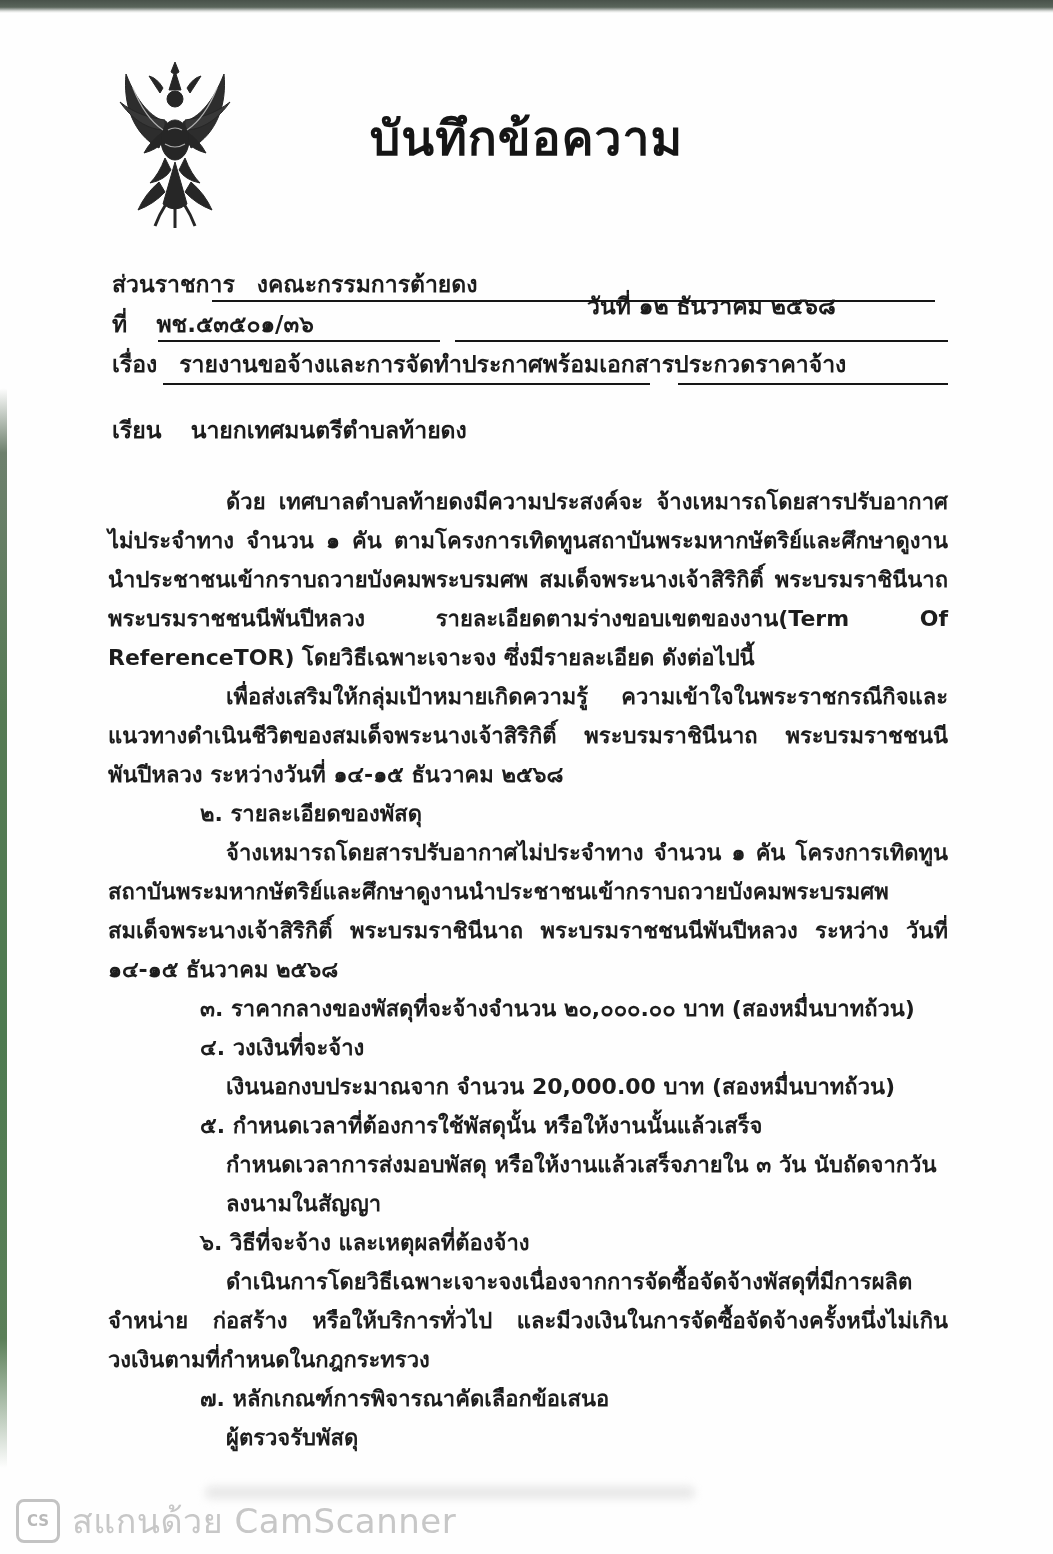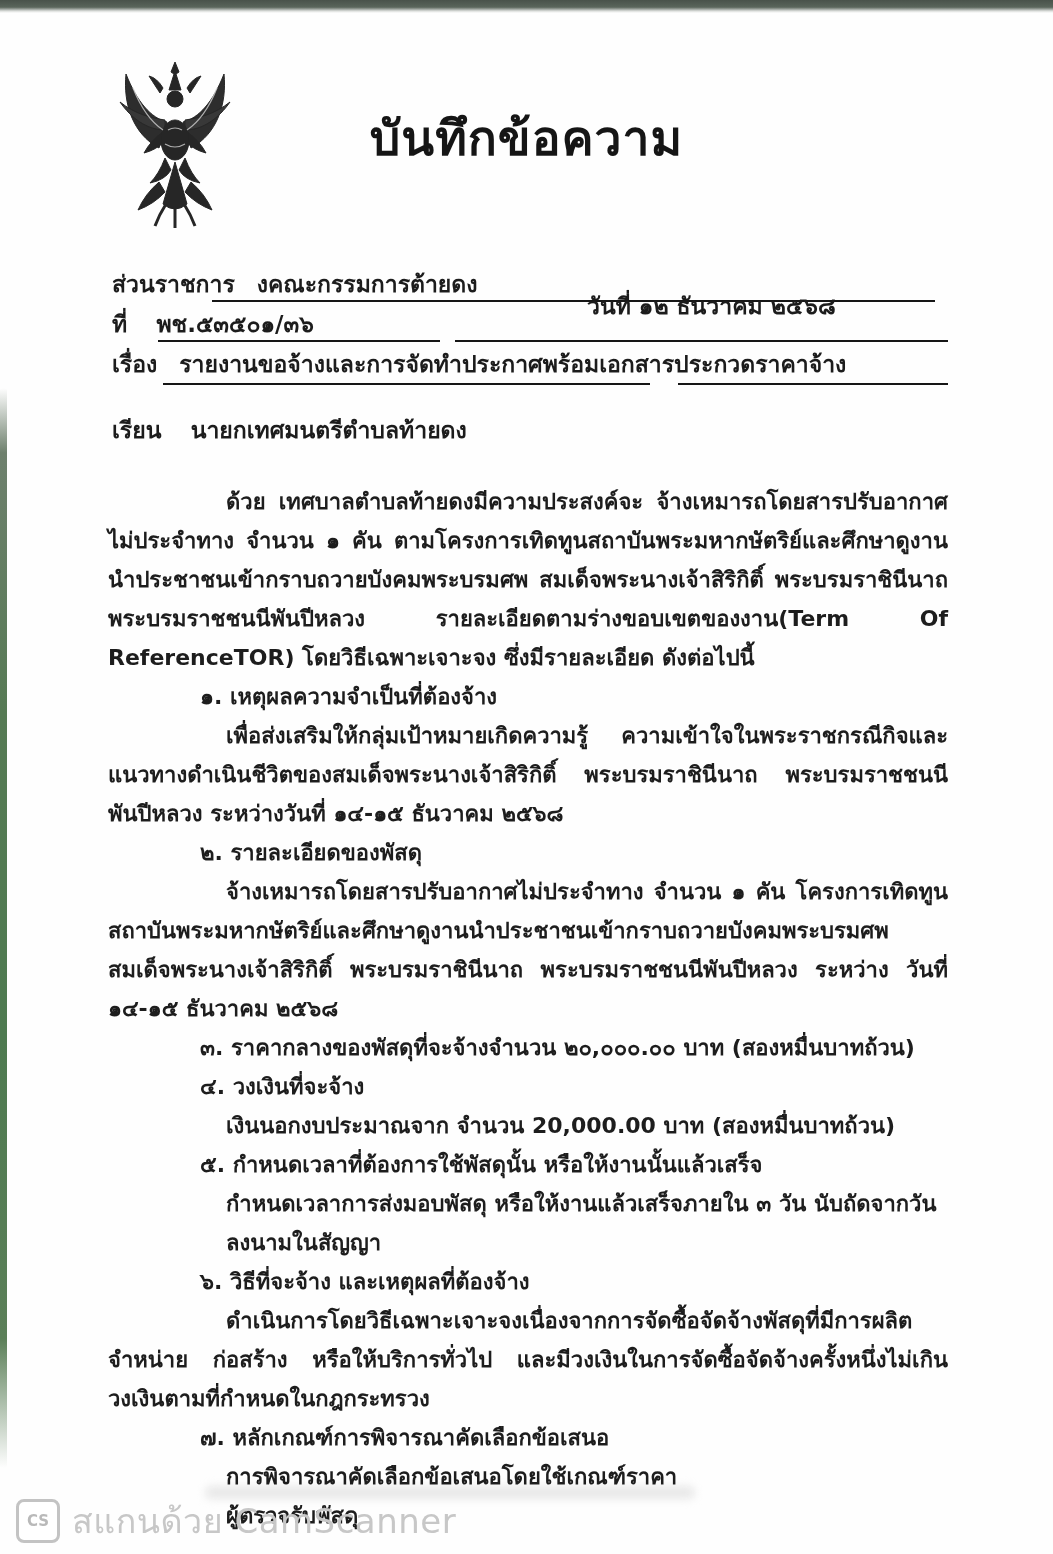--- a/index.html
+++ b/index.html
@@ -135,33 +135,31 @@
   <div class="rule" style="left:163px;top:383px;width:487px;"></div>
   <div class="rule" style="left:678px;top:383px;width:270px;"></div>
 
   <div class="fld" style="left:112px;top:412px;">
     <b>เรียน</b>&nbsp;&nbsp;&nbsp;
     <span class="val">นายกเทศมนตรีตำบลท้ายดง</span>
   </div>
 
   <div class="body-text">
     <p class="blk b-para">ด้วย เทศบาลตำบลท้ายดงมีความประสงค์จะ จ้างเหมารถโดยสารปรับอากาศไม่ประจำทาง จำนวน ๑ คัน ตามโครงการเทิดทูนสถาบันพระมหากษัตริย์และศึกษาดูงานนำประชาชนเข้ากราบถวายบังคมพระบรมศพ สมเด็จพระนางเจ้าสิริกิติ์ พระบรมราชินีนาถ พระบรมราชชนนีพันปีหลวง รายละเอียดตามร่างขอบเขตของงาน(Term Of ReferenceTOR) โดยวิธีเฉพาะเจาะจง ซึ่งมีรายละเอียด ดังต่อไปนี้</p>
-    <p class="blk b-item">๑. เหตุผลความจำเป็นที่ต้องจ้าง</p>
     <p class="blk b-para">เพื่อส่งเสริมให้กลุ่มเป้าหมายเกิดความรู้ ความเข้าใจในพระราชกรณีกิจและแนวทางดำเนินชีวิตของสมเด็จพระนางเจ้าสิริกิติ์ พระบรมราชินีนาถ พระบรมราชชนนีพันปีหลวง ระหว่างวันที่ ๑๔-๑๕ ธันวาคม ๒๕๖๘</p>
     <p class="blk b-item">๒. รายละเอียดของพัสดุ</p>
     <p class="blk b-para">จ้างเหมารถโดยสารปรับอากาศไม่ประจำทาง จำนวน ๑ คัน โครงการเทิดทูนสถาบันพระมหากษัตริย์และศึกษาดูงานนำประชาชนเข้ากราบถวายบังคมพระบรมศพ สมเด็จพระนางเจ้าสิริกิติ์ พระบรมราชินีนาถ พระบรมราชชนนีพันปีหลวง ระหว่าง วันที่ ๑๔-๑๕ ธันวาคม ๒๕๖๘</p>
     <p class="blk b-item">๓. ราคากลางของพัสดุที่จะจ้างจำนวน ๒๐,๐๐๐.๐๐ บาท (สองหมื่นบาทถ้วน)</p>
     <p class="blk b-item">๔. วงเงินที่จะจ้าง</p>
     <p class="blk b-sub">เงินนอกงบประมาณจาก จำนวน 20,000.00 บาท (สองหมื่นบาทถ้วน)</p>
     <p class="blk b-item">๕. กำหนดเวลาที่ต้องการใช้พัสดุนั้น หรือให้งานนั้นแล้วเสร็จ</p>
     <p class="blk b-sub">กำหนดเวลาการส่งมอบพัสดุ หรือให้งานแล้วเสร็จภายใน ๓ วัน นับถัดจากวันลงนามในสัญญา</p>
     <p class="blk b-item">๖. วิธีที่จะจ้าง และเหตุผลที่ต้องจ้าง</p>
     <p class="blk b-para">ดำเนินการโดยวิธีเฉพาะเจาะจงเนื่องจากการจัดซื้อจัดจ้างพัสดุที่มีการผลิต จำหน่าย ก่อสร้าง หรือให้บริการทั่วไป และมีวงเงินในการจัดซื้อจัดจ้างครั้งหนึ่งไม่เกินวงเงินตามที่กำหนดในกฎกระทรวง</p>
     <p class="blk b-item">๗. หลักเกณฑ์การพิจารณาคัดเลือกข้อเสนอ</p>
-    <p class="blk b-sub">การพิจารณาคัดเลือกข้อเสนอโดยใช้เกณฑ์ราคา</p>
     <p class="blk b-sub">ผู้ตรวจรับพัสดุ</p>
   </div>
 
   <div class="wm">
     <div class="wm-badge">CS</div>
     <div class="wm-text">สแกนด้วย CamScanner</div>
   </div>
 
 </div>
 

